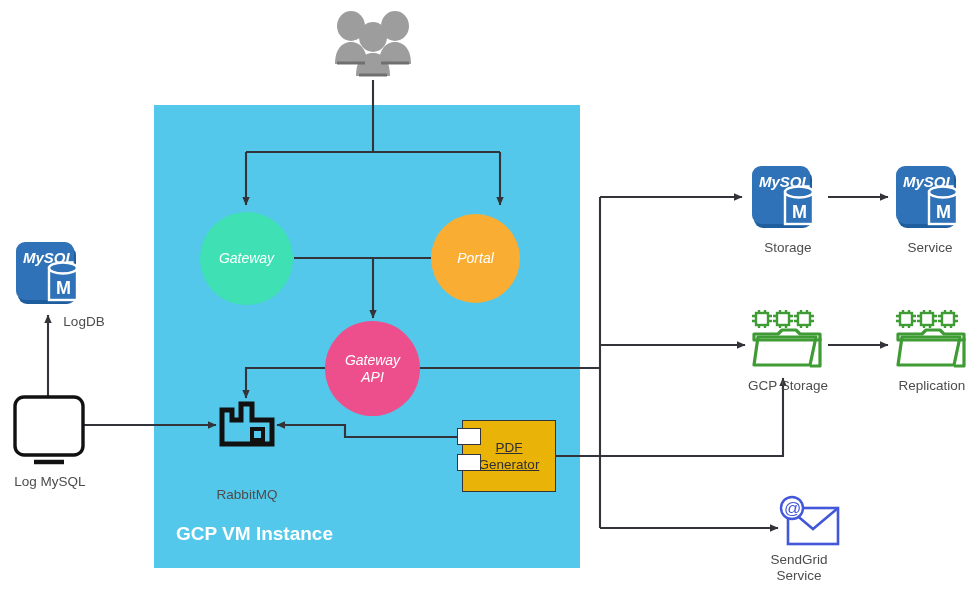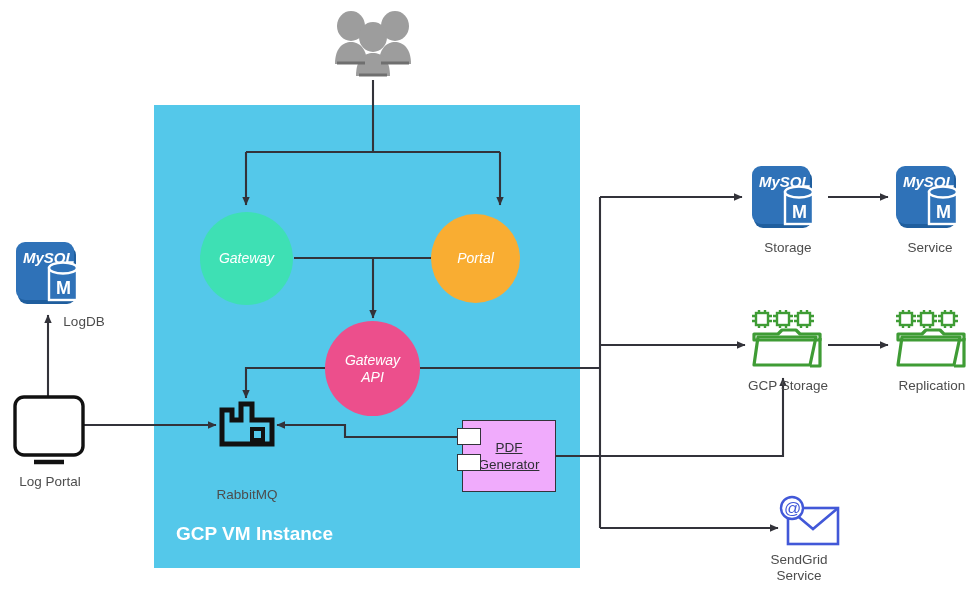--- a/index.html
+++ b/index.html
@@ -6,21 +6,21 @@
   body{width:980px;height:612px;position:relative;overflow:hidden;
        font-family:"Liberation Sans","DejaVu Sans",sans-serif;}
   #canvas{position:absolute;left:0;top:0;width:980px;height:612px;}
   .abs{position:absolute;}
   .node-label{position:absolute;text-align:center;color:#4d4d4d;font-size:13.5px;
               line-height:16px;white-space:pre-line;}
   .circle{position:absolute;border-radius:50%;display:flex;align-items:center;
           justify-content:center;color:#ffffff;font-size:14px;text-align:center;
           line-height:17px;white-space:pre-line;font-style:italic;}
   .vm-title{position:absolute;color:#ffffff;font-size:19px;font-weight:bold;text-align:right;}
-  .comp-box{position:absolute;background:#f0abfc;border:1.6px solid #33333a;
+  .comp-box{position:absolute;background:#eab308;border:1.6px solid #33333a;
             box-sizing:border-box;display:flex;align-items:center;
             justify-content:center;}
   .comp-text{color:#2f2f35;font-size:13.5px;line-height:17px;text-align:center;
              text-decoration:underline;white-space:pre-line;}
   .comp-tab{position:absolute;background:#ffffff;border:1.6px solid #33333a;
             box-sizing:border-box;width:24px;height:17px;}
   svg{overflow:visible;}
 </style>
 </head>
 <body>
@@ -127,21 +127,21 @@
       <ellipse cx="47" cy="30" rx="14" ry="5.5" fill="#2f72b8" stroke="#ffffff" stroke-width="2.4"></ellipse>
       <text x="40" y="56" font-family="Liberation Sans, sans-serif" font-size="18" font-weight="bold" fill="#ffffff">M</text>
     </g>
   </svg>
   <div class="node-label" style="left:0px;top:314px;width:100px;margin-left:34px;">LogDB</div>
 
   <svg class="abs" style="left:13px;top:395px;width:72px;height:68px;">
     <rect x="2" y="2" width="68" height="58" rx="9" fill="#ffffff" stroke="#111111" stroke-width="3.4"></rect>
     <path d="M21,67 L51,67" stroke="#111111" stroke-width="4.5"></path>
   </svg>
-  <div class="node-label" style="left:0px;top:474px;width:100px;">Log Portal</div>
+  <div class="node-label" style="left:0px;top:474px;width:100px;">Log MySQL</div>
 
   <svg class="abs" style="left:752px;top:162px;width:72px;height:72px;">
     <rect x="2" y="8" width="58" height="58" rx="9" fill="#1f5e9e"></rect>
     <rect x="0" y="4" width="58" height="58" rx="9" fill="#2f72b8"></rect>
     <text x="7" y="25" font-family="Liberation Sans, sans-serif" font-size="15" font-weight="bold" font-style="italic" fill="#ffffff">MySQL</text>
     <g>
       <rect x="33" y="30" width="28" height="32" fill="#2f72b8" stroke="#ffffff" stroke-width="2.4"></rect>
       <ellipse cx="47" cy="30" rx="14" ry="5.5" fill="#2f72b8" stroke="#ffffff" stroke-width="2.4"></ellipse>
       <text x="40" y="56" font-family="Liberation Sans, sans-serif" font-size="18" font-weight="bold" fill="#ffffff">M</text>
     </g>

